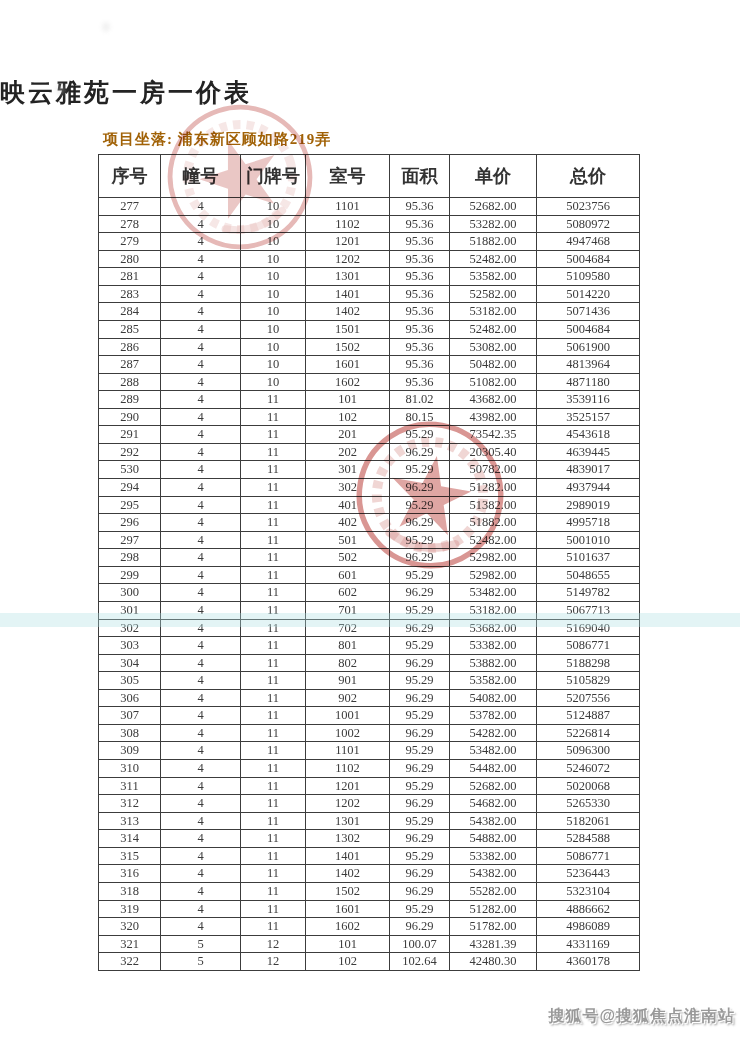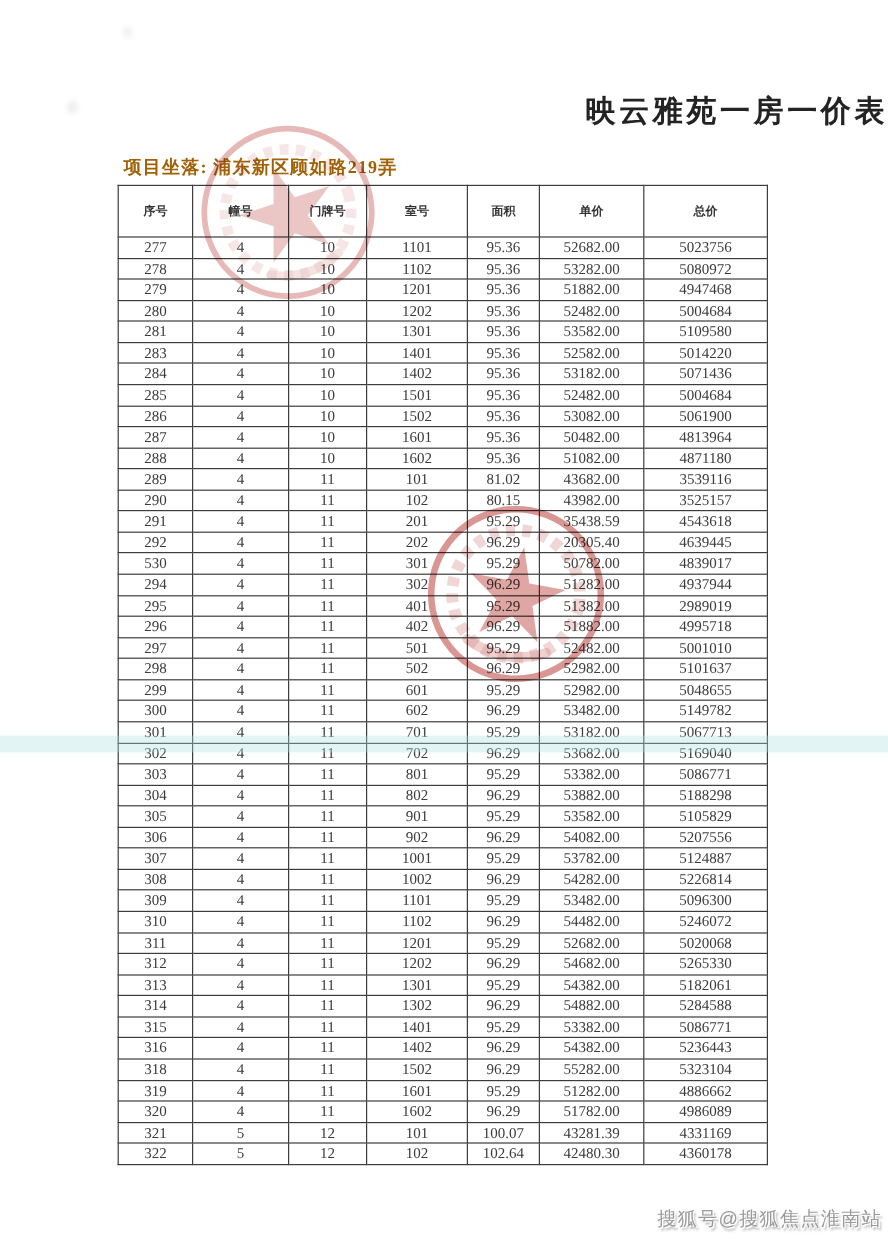--- a/index.html
+++ b/index.html
@@ -7,21 +7,21 @@
     width:740px; height:1046px;
     background:#ffffff;
     font-family:"Liberation Serif","DejaVu Serif",serif;
     position:relative;
     overflow:hidden;
   }
   .page { position:absolute; inset:0; }
 
   .title {
     position:absolute; top:76px; left:0; width:740px;
-    text-align:right;
+    text-align:left;
     font-size:25px; font-weight:bold; color:#232323;
     letter-spacing:3px;
   }
   .location {
     position:absolute; top:130px; left:103px;
     font-size:15px; font-weight:bold; color:#a16207;
     letter-spacing:1px;
   }
 
   table.price-table {
@@ -30,21 +30,21 @@
     border-collapse:collapse; table-layout:fixed;
     z-index:2;
   }
   .price-table th, .price-table td {
     border:1px solid #3c3c3c;
     text-align:center; vertical-align:middle;
     padding:0; color:#3b3b3b;
     overflow:hidden; white-space:nowrap;
   }
   .price-table thead tr { height:43px; }
-  .price-table th { font-size:10px; font-weight:bold; color:#333; }
+  .price-table th { font-size:18px; font-weight:bold; color:#333; }
   .price-table td { font-size:12.5px; line-height:1; }
 
   
   .scan-stripe {
     position:absolute; left:0; top:613px; width:740px; height:14px;
     background:rgba(175,224,226,0.35);
     z-index:3; pointer-events:none;
   }
 
   
@@ -52,21 +52,21 @@
   .stamp-top    { left:165px; top:102px; width:150px; height:150px; opacity:0.40; transform:rotate(-18deg); }
   .stamp-middle { left:354px; top:419px; width:152px; height:152px; opacity:0.60; transform:rotate(10deg); }
 
   .speck { position:absolute; background:#c9c9c9; border-radius:50%; filter:blur(2px); z-index:1; pointer-events:none; }
   .speck-a { left:102px; top:22px; width:8px; height:10px; opacity:.25; }
   .speck-b { left:56px;  top:84px; width:9px; height:11px; opacity:.3; }
 
   .watermark {
     position:absolute; top:1006px; right:5px;
     font-family:"Liberation Sans","DejaVu Sans",sans-serif;
-    font-size:16px; font-weight:normal; letter-spacing:1px;
+    font-size:16px; font-weight:bold; letter-spacing:1px;
     color:#9a9a9a;
     text-shadow:-1px -1px 0 #ffffff, 1px 1px 0 #ffffff, 2px 2px 2px rgba(60,60,60,0.45);
     z-index:5;
   }
 </style>
 </head>
 <body>
 
 <div class="page">
 
@@ -215,21 +215,21 @@
           <td>80.15</td>
           <td>43982.00</td>
           <td>3525157</td>
         </tr>
         <tr>
           <td>291</td>
           <td>4</td>
           <td>11</td>
           <td>201</td>
           <td>95.29</td>
-          <td>35438.59</td>
+          <td>73542.35</td>
           <td>4543618</td>
         </tr>
         <tr>
           <td>292</td>
           <td>4</td>
           <td>11</td>
           <td>202</td>
           <td>96.29</td>
           <td>20305.40</td>
           <td>4639445</td>

